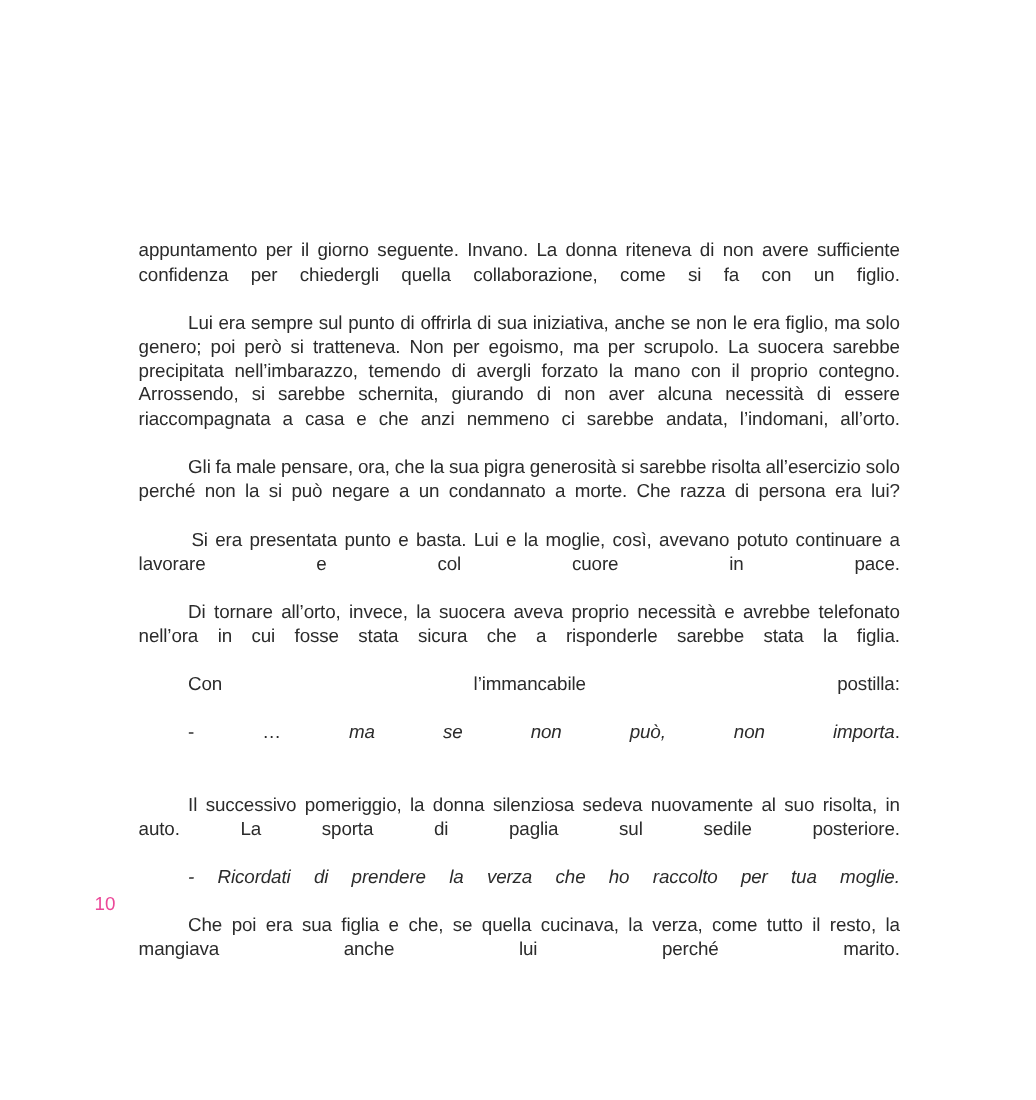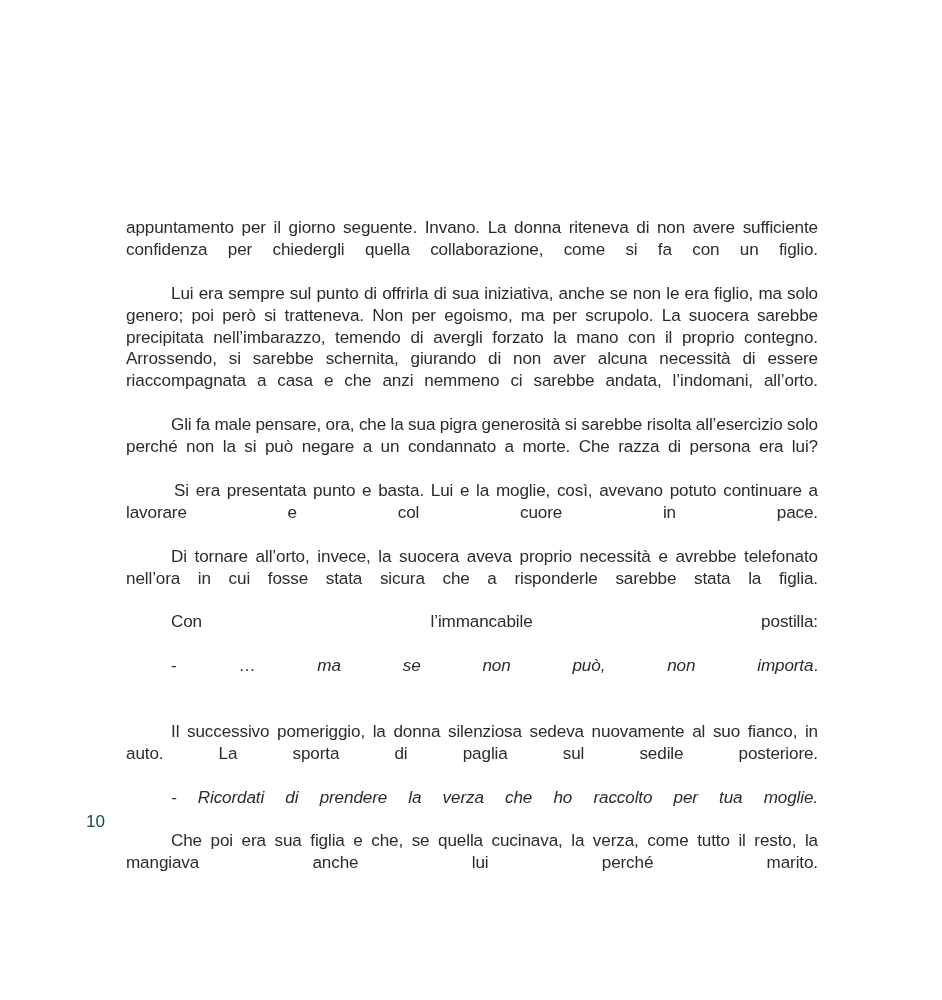--- a/index.html
+++ b/index.html
@@ -64,21 +64,21 @@
 
   
   #page-number {
     position: absolute;
     left: 86px;
     top: 811px;
     width: 34px;
     text-align: left;
     font-size: 17.1px;
     line-height: 21.9px;
-    color: #14532d;
+    color: #ec4899;
     letter-spacing: -0.1px;
   }
 </style>
 </head>
 <body>
 
 <div id="page-sheet">
 
   <div id="text-column">
 
@@ -93,21 +93,21 @@
     <p class="p-indent-wide"> Si era presentata punto e basta. Lui e la moglie, così, avevano potuto continuare a lavorare e col cuore in pace.</p>
 
     <p class="p-indent">Di tornare all’orto, invece, la suocera aveva proprio necessità e avrebbe telefonato nell’ora in cui fosse stata sicura che a risponderle sarebbe stata la figlia.</p>
 
     <p class="p-indent">Con l’immancabile postilla:</p>
 
     <p class="p-indent"><span>- … </span><span class="it">ma se non può, non importa</span><span>.</span></p>
 
     <div class="blank-line">&nbsp;</div>
 
-    <p class="p-indent">Il successivo pomeriggio, la donna silenziosa sedeva nuovamente al suo fianco, in auto. La sporta di paglia sul sedile posteriore.</p>
+    <p class="p-indent">Il successivo pomeriggio, la donna silenziosa sedeva nuovamente al suo risolta, in auto. La sporta di paglia sul sedile posteriore.</p>
 
     <p class="p-indent it">- Ricordati di prendere la verza che ho raccolto per tua moglie.</p>
 
     <p class="p-indent">Che poi era sua figlia e che, se quella cucinava, la verza, come tutto il resto, la mangiava anche lui perché marito.</p>
 
   </div>
 
   <div id="page-number">10</div>
 
 </div>

